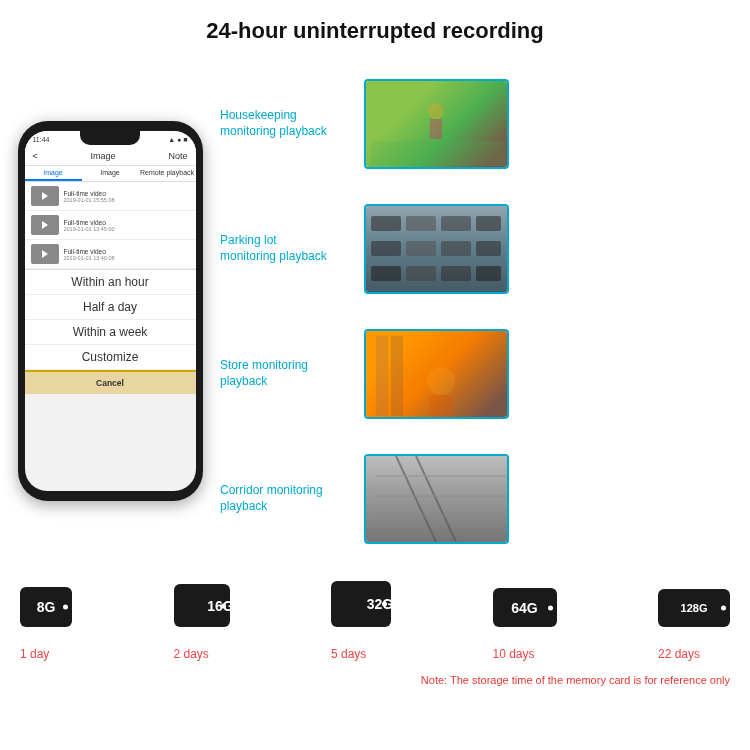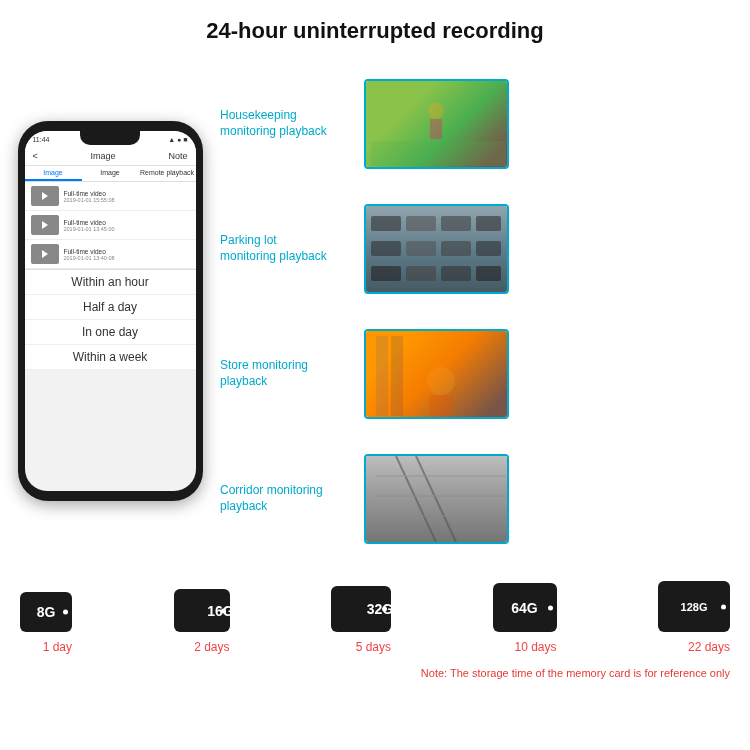--- a/index.html
+++ b/index.html
@@ -242,22 +242,22 @@
     .storage-cards {
       display: flex;
       justify-content: space-between;
       align-items: flex-end;
       margin-bottom: 8px;
     }
 
     .storage-card {
       display: flex;
       flex-direction: column;
-      align-items: flex-end;
-      gap: 8px;
+      align-items: flex-start;
+      gap: 20px;
     }
 
     .sd-card {
       background: #1a1a1a;
       border-radius: 6px;
       padding: 8px 6px;
       display: flex;
       align-items: center;
       justify-content: center;
       position: relative;
@@ -276,22 +276,22 @@
       transform: translateY(-50%);
       width: 5px;
       height: 5px;
       background: #ffffff;
       border-radius: 50%;
     }
 
     .sd-card-size-8g { width: 52px; height: 40px; }
     .sd-card-size-16g { width: 56px; height: 43px; padding-left: 44px; }
     .sd-card-size-32g { width: 60px; height: 46px; padding-left: 44px; }
-    .sd-card-size-64g { width: 64px; height: 49px; }
-    .sd-card-size-128g { width: 72px; height: 51px; }
+    .sd-card-size-64g { width: 64px; height: 39px; }
+    .sd-card-size-128g { width: 72px; height: 38px; }
 
     .storage-days {
       font-size: 12px;
       color: #ef4444;
       text-align: center;
     }
 
     .storage-note {
       text-align: right;
       font-size: 11px;
@@ -354,22 +354,23 @@
             <div>
               <div class="phone-item-text">Full-time video</div>
               <div class="phone-item-date">2019-01-01 13:40:08</div>
             </div>
           </div>
         </div>
 
         <div class="phone-dropdown">
           <div class="phone-dropdown-item">Within an hour</div>
           <div class="phone-dropdown-item">Half a day</div>
-          <div class="phone-dropdown-item">In one day</div>
           <div class="phone-dropdown-item">Within a week</div>
+          <div class="phone-dropdown-item">Customize</div>
+          <div class="phone-dropdown-cancel">Cancel</div>
         </div>
       </div>
     </div>
   </div>
 
   <div class="right-panel">
 
     <div class="monitor-item">
       <div class="monitor-label">Housekeeping<br>monitoring playback</div>
       <div class="monitor-image">

